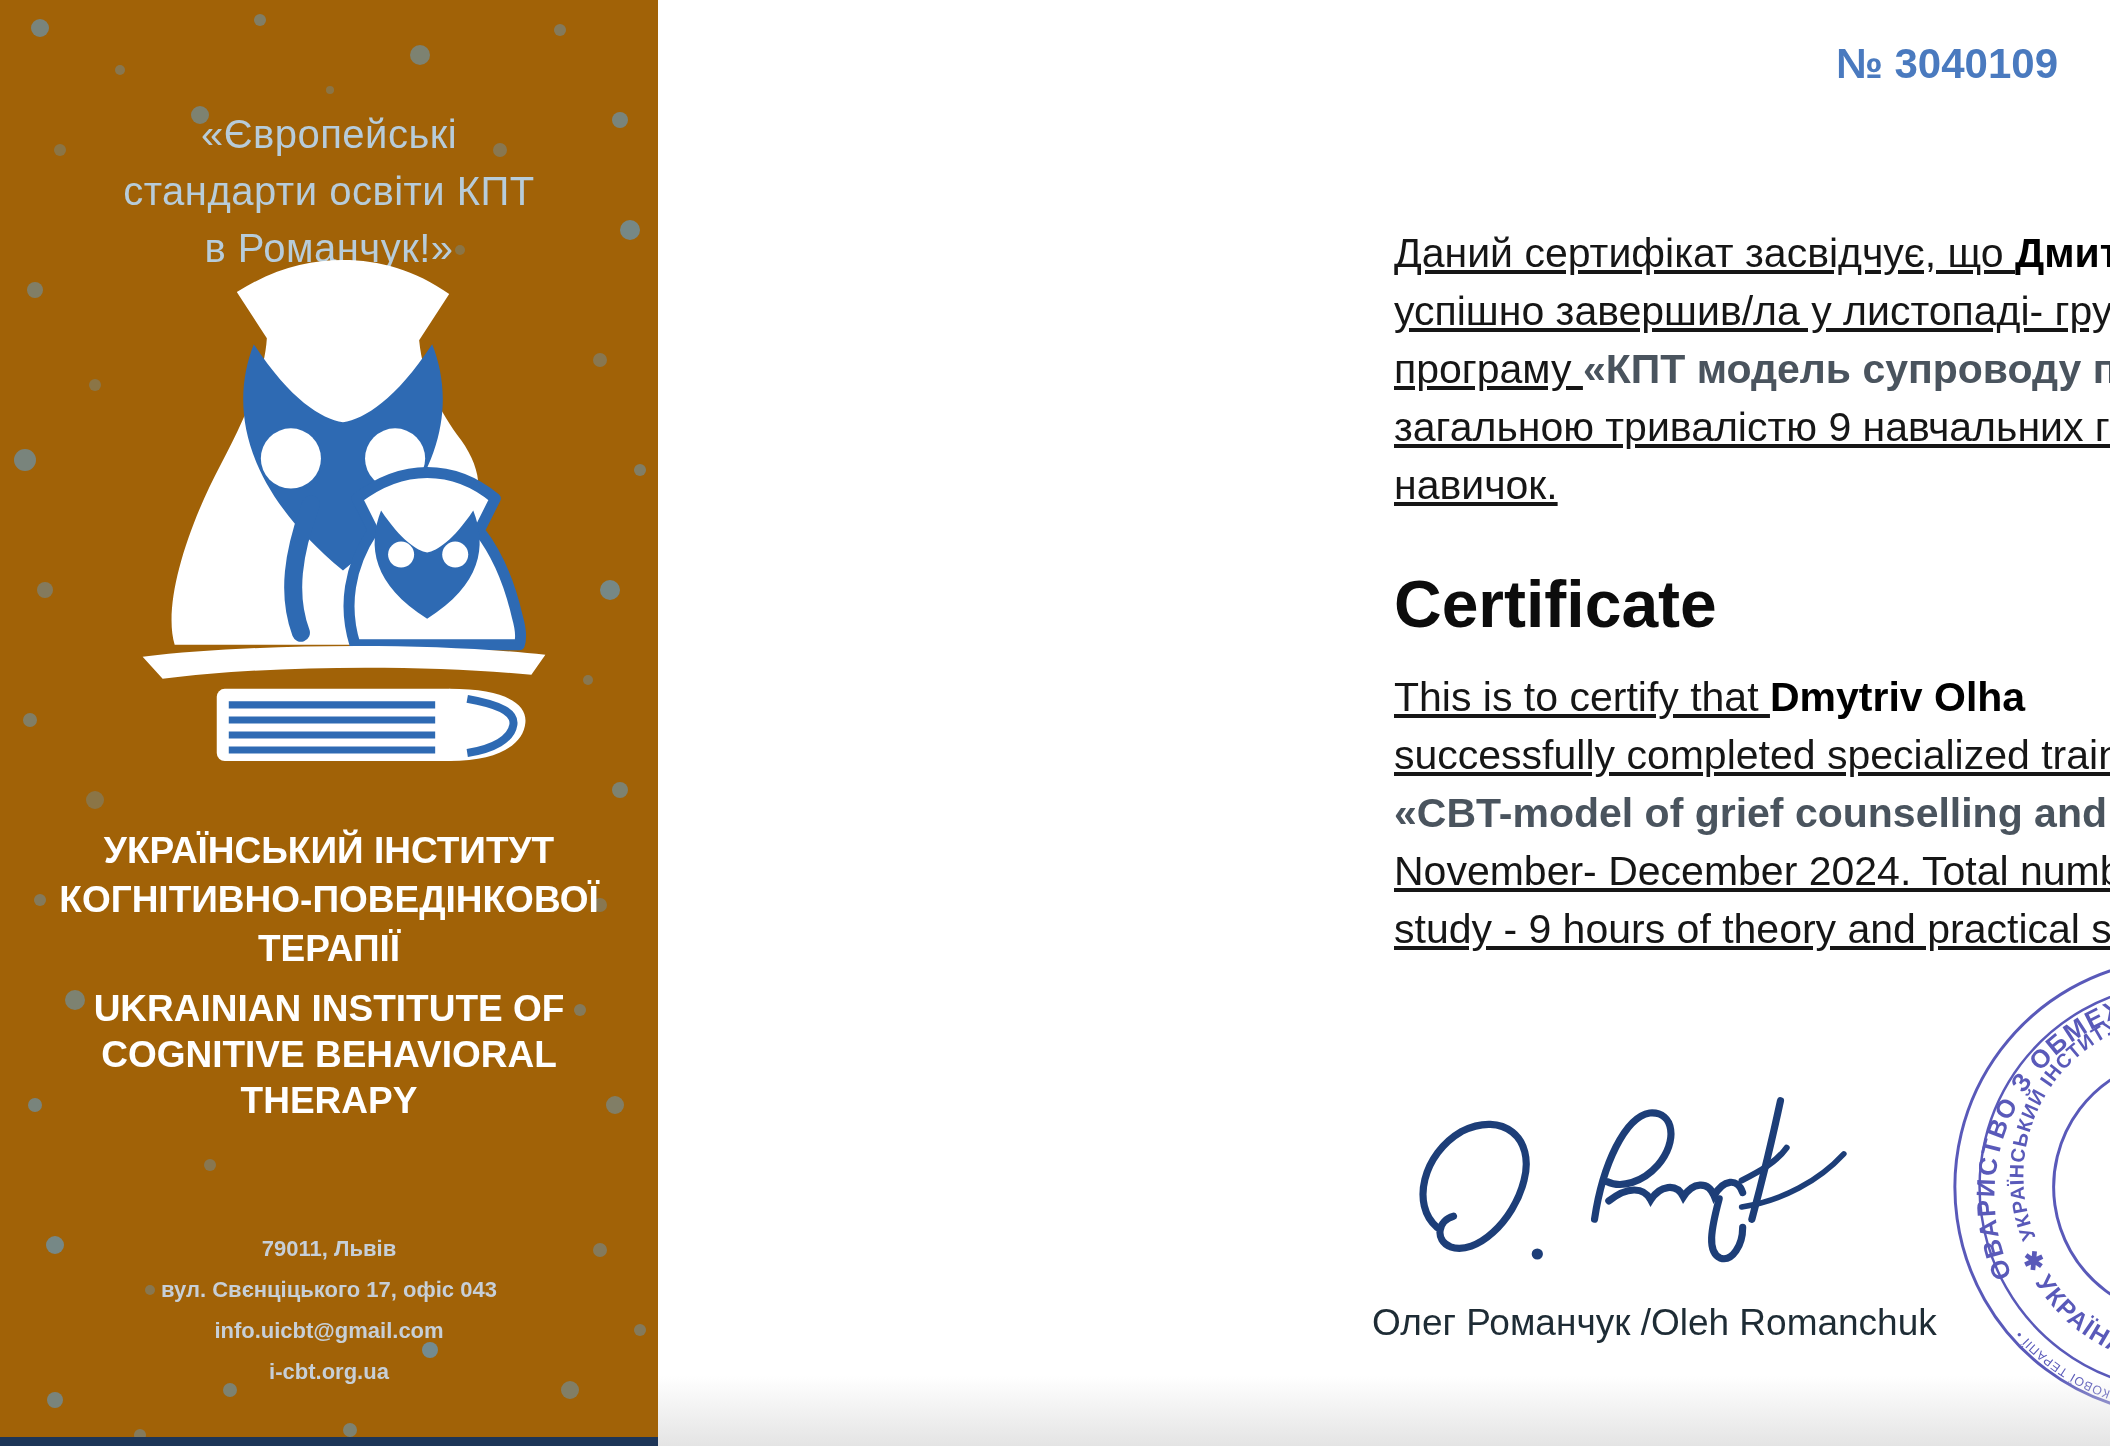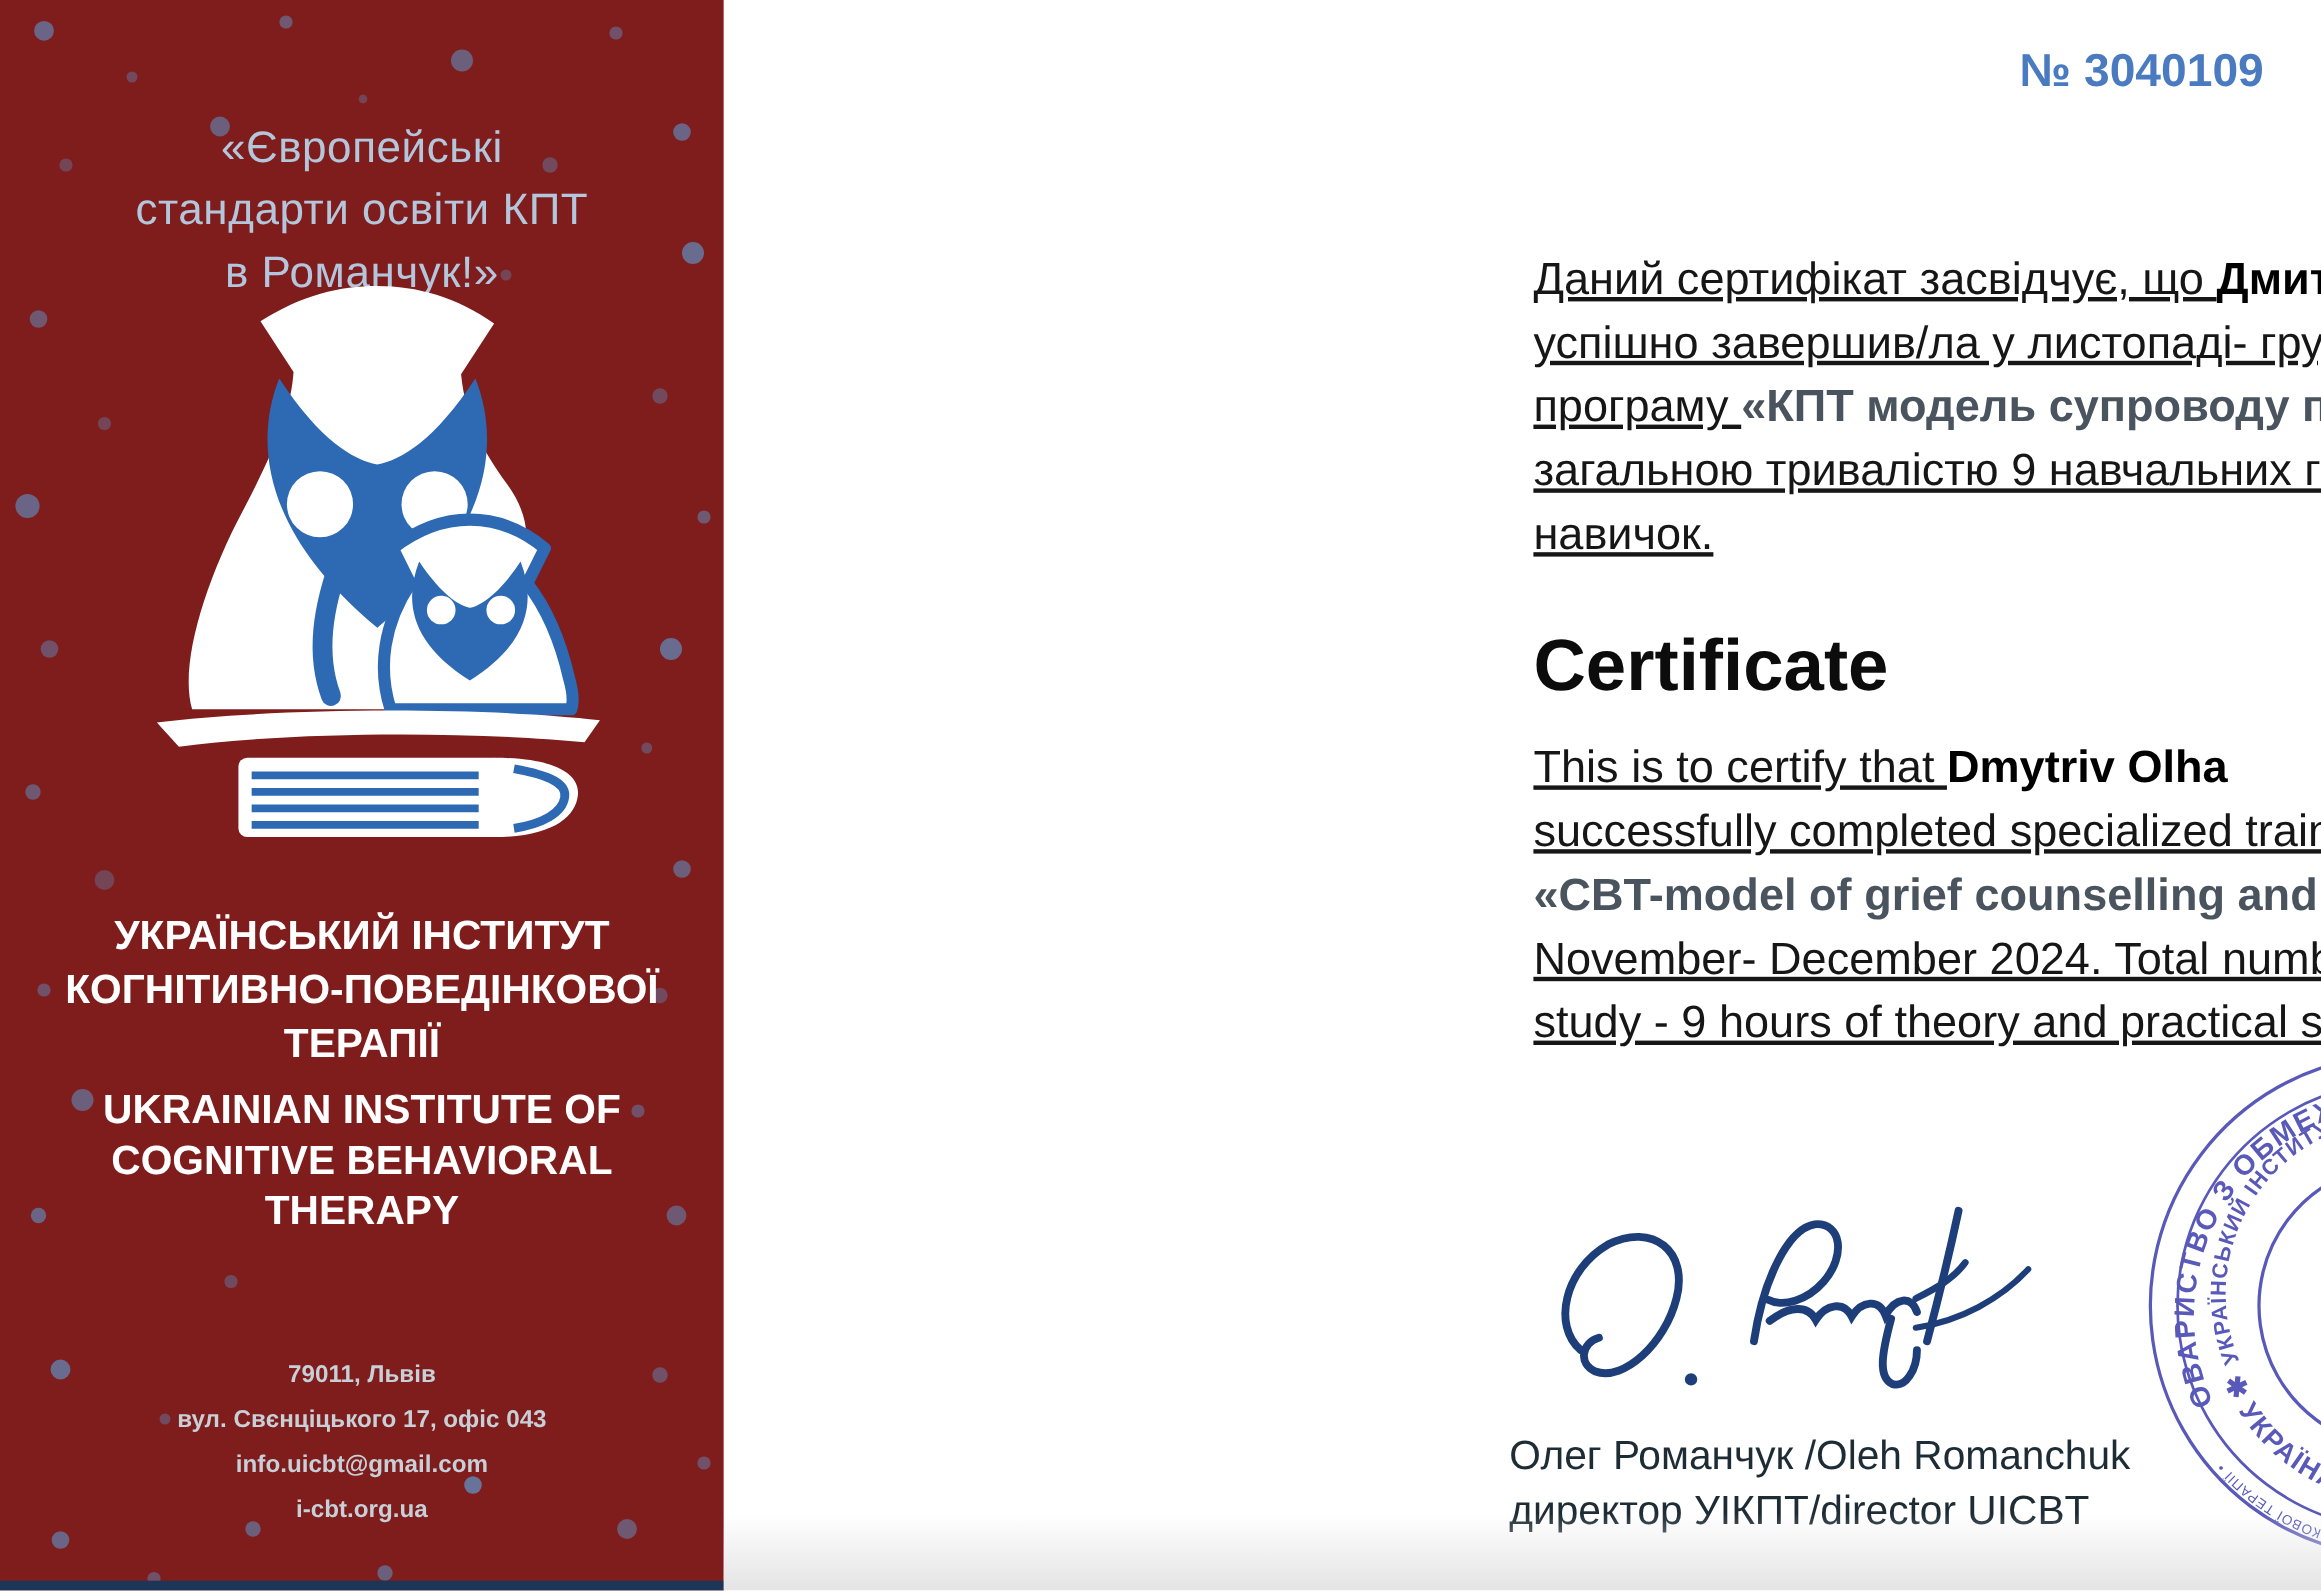--- a/index.html
+++ b/index.html
@@ -1,21 +1,21 @@
 <!DOCTYPE html>
 <html><head>
 <meta charset="utf-8">
 <style>
   html,body{margin:0;padding:0;background:#ffffff;}
   body{width:2110px;height:1446px;position:relative;overflow:hidden;
        font-family:"Liberation Sans",sans-serif;color:#141414;}
   .page{position:absolute;inset:0;background:#ffffff;}
 
   
-  .sidebar{position:absolute;left:0;top:0;width:658px;height:1446px;background:#7f1d1d;}
+  .sidebar{position:absolute;left:0;top:0;width:658px;height:1446px;background:#a16207;}
   .sidebar-dots{position:absolute;inset:0;pointer-events:none;}
   .sidebar-footer{position:absolute;left:0;bottom:0;width:658px;height:9px;background:#1d3557;}
   .motto{position:absolute;left:30px;top:106px;width:598px;text-align:center;
          color:#b9d5ec;font-size:40px;line-height:57px;font-weight:400;opacity:.92;letter-spacing:.5px;}
   .owl-main{position:absolute;left:128px;top:252px;width:432px;height:516px;color:#ffffff;--owlbg:#2e6ab3;}
   .inst{position:absolute;left:24px;width:610px;text-align:center;color:#ffffff;font-weight:bold;}
   .inst-uk{top:826px;font-size:37px;line-height:49px;}
   .inst-en{top:986px;font-size:37px;line-height:46px;}
   .address{position:absolute;left:24px;top:1228px;width:610px;text-align:center;
            color:#c7cfd7;font-size:22px;line-height:41px;font-weight:600;}
@@ -163,21 +163,20 @@
       <path d="M208 150 C216 96 238 50 262 46 C286 44 290 74 270 97 C255 114 234 120 220 113"></path>
       <path d="M222 132 C240 118 256 118 263 131 C272 117 288 114 295 128 C304 114 319 112 325 127 C334 111 348 109 353 124"></path>
       <path d="M330 130 C322 160 318 182 331 188 C343 192 353 175 353 158"></path>
       <path d="M390 34 C381 76 370 120 362 150"></path>
       <path d="M352 112 C370 103 386 94 396 80" stroke-width="6"></path>
       <path d="M352 138 C392 132 428 112 452 86" stroke-width="5.5"></path>
     </svg>
 
     <div class="sig-caption">
       <div>Олег Романчук /Oleh Romanchuk</div>
-      <div>директор УІКПТ/director UICBT</div>
     </div>
 
     <svg class="stamp-svg" viewBox="0 0 480 480">
       <defs>
         <path id="ringTiny" d="M 240 21 A 219 219 0 1 1 239.9 21"></path>
         <path id="arcTopOuter" d="M 55 300 A 192 192 0 1 1 425 300"></path>
         <path id="arcTopInner" d="M 93 292 A 160 160 0 1 1 387 292"></path>
         <path id="arcBottom" d="M 66 272 A 176 176 0 0 0 414 272"></path>
         <path id="arcBottomInner" d="M 128 328 A 142 142 0 0 0 352 328"></path>
       </defs>

